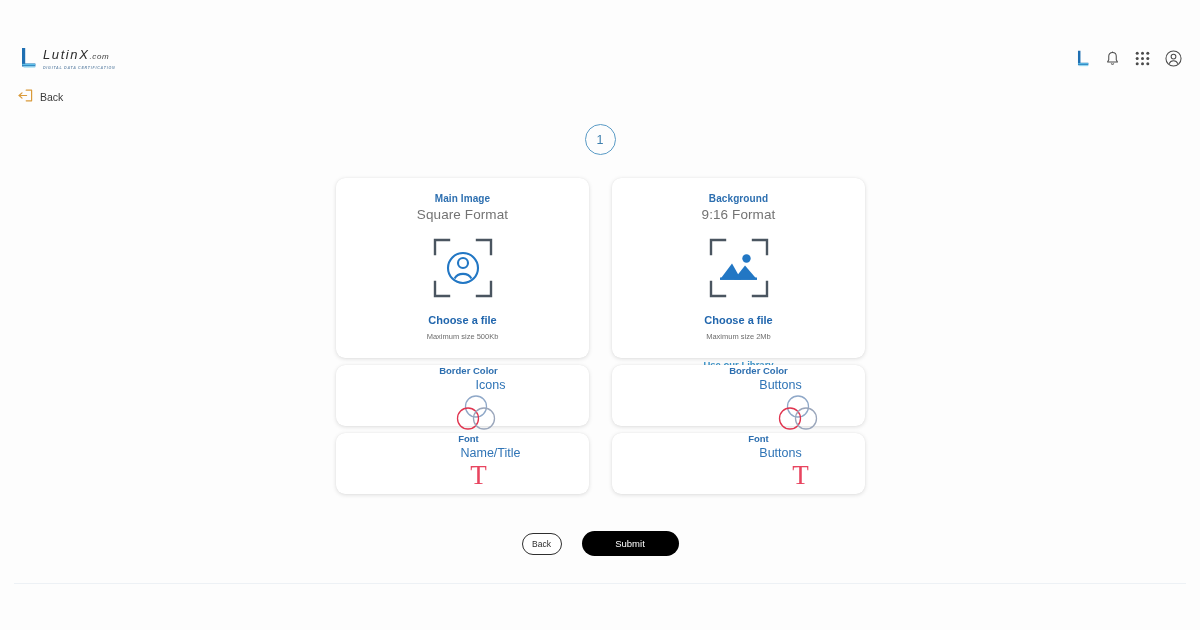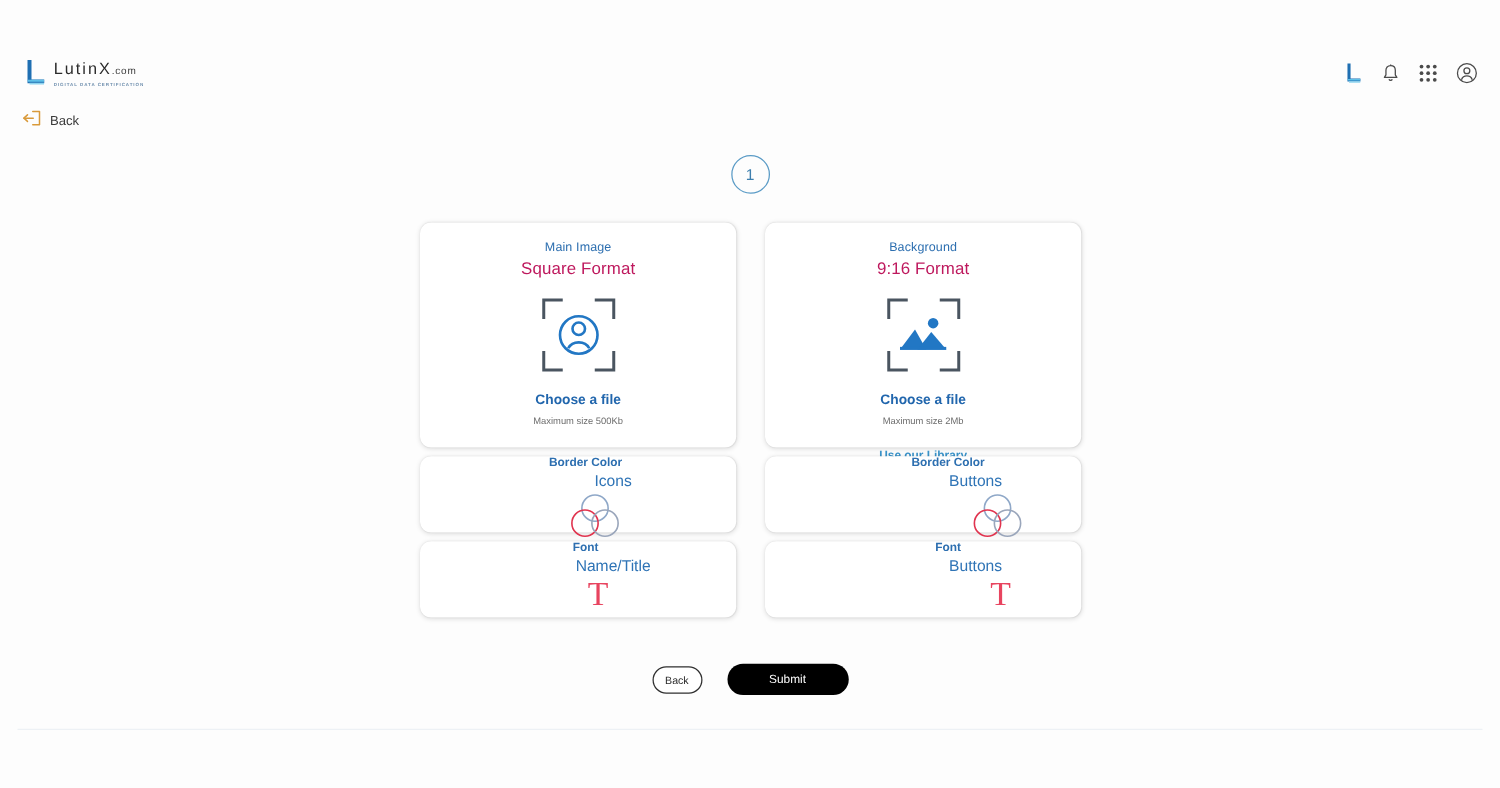--- a/index.html
+++ b/index.html
@@ -15,21 +15,21 @@
 
   
   .topbar {
     position: absolute; top: 0; left: 0; width: 1200px; height: 84px;
   }
   .logo-block {
     position: absolute; left: 20px; top: 47px;
     display: flex; align-items: flex-start; gap: 6px;
   }
   .logo-mark { width: 17px; height: 22px; position: relative; flex: none; }
-  .logo-text-wrap { display: flex; flex-direction: column; padding-top: 1px; }
+  .logo-text-wrap { display: flex; flex-direction: column; padding-top: 1px; font-style: italic; }
   .logo-name {
     font-size: 13px; letter-spacing: 1.6px; color: #2b2b2b; font-weight: 500;
     line-height: 13px; white-space: nowrap;
   }
   .logo-name .dotcom { font-size: 8px; letter-spacing: .6px; color: #3b3b3b; }
   .logo-tag {
     font-size: 3.6px; letter-spacing: .75px; color: #6f8fae; line-height: 7px;
     margin-top: 2px; white-space: nowrap; font-weight: 700;
   }
 
@@ -68,24 +68,24 @@
     row-gap: 7px;
   }
   .card {
     background: #fff; border-radius: 9px;
     box-shadow: 0 1px 4px rgba(0,0,0,.13), 0 0 1px rgba(0,0,0,.08);
   }
 
   
   .upload { height: 180px; padding-top: 15px; text-align: center; }
   .up-label {
-    font-size: 10px; font-weight: 400; color: #2d6fb0; letter-spacing: .1px;
+    font-size: 10px; font-weight: 700; color: #2d6fb0; letter-spacing: .1px;
   }
   .up-format {
-    font-size: 13.5px; color: #be185d; margin-top: 3px; letter-spacing: .1px;
+    font-size: 13.5px; color: #737373; margin-top: 3px; letter-spacing: .1px;
   }
   .up-icon { margin-top: 15px; line-height: 0; }
   .up-choose {
     font-size: 11px; font-weight: 700; color: #2166ad; margin-top: 15px;
   }
   .up-max { font-size: 7.5px; color: #6d6d6d; margin-top: 6px; }
   .up-lib {
     font-size: 9.5px; font-weight: 700; color: #3a93c9; margin-top: 18px;
   }
 

